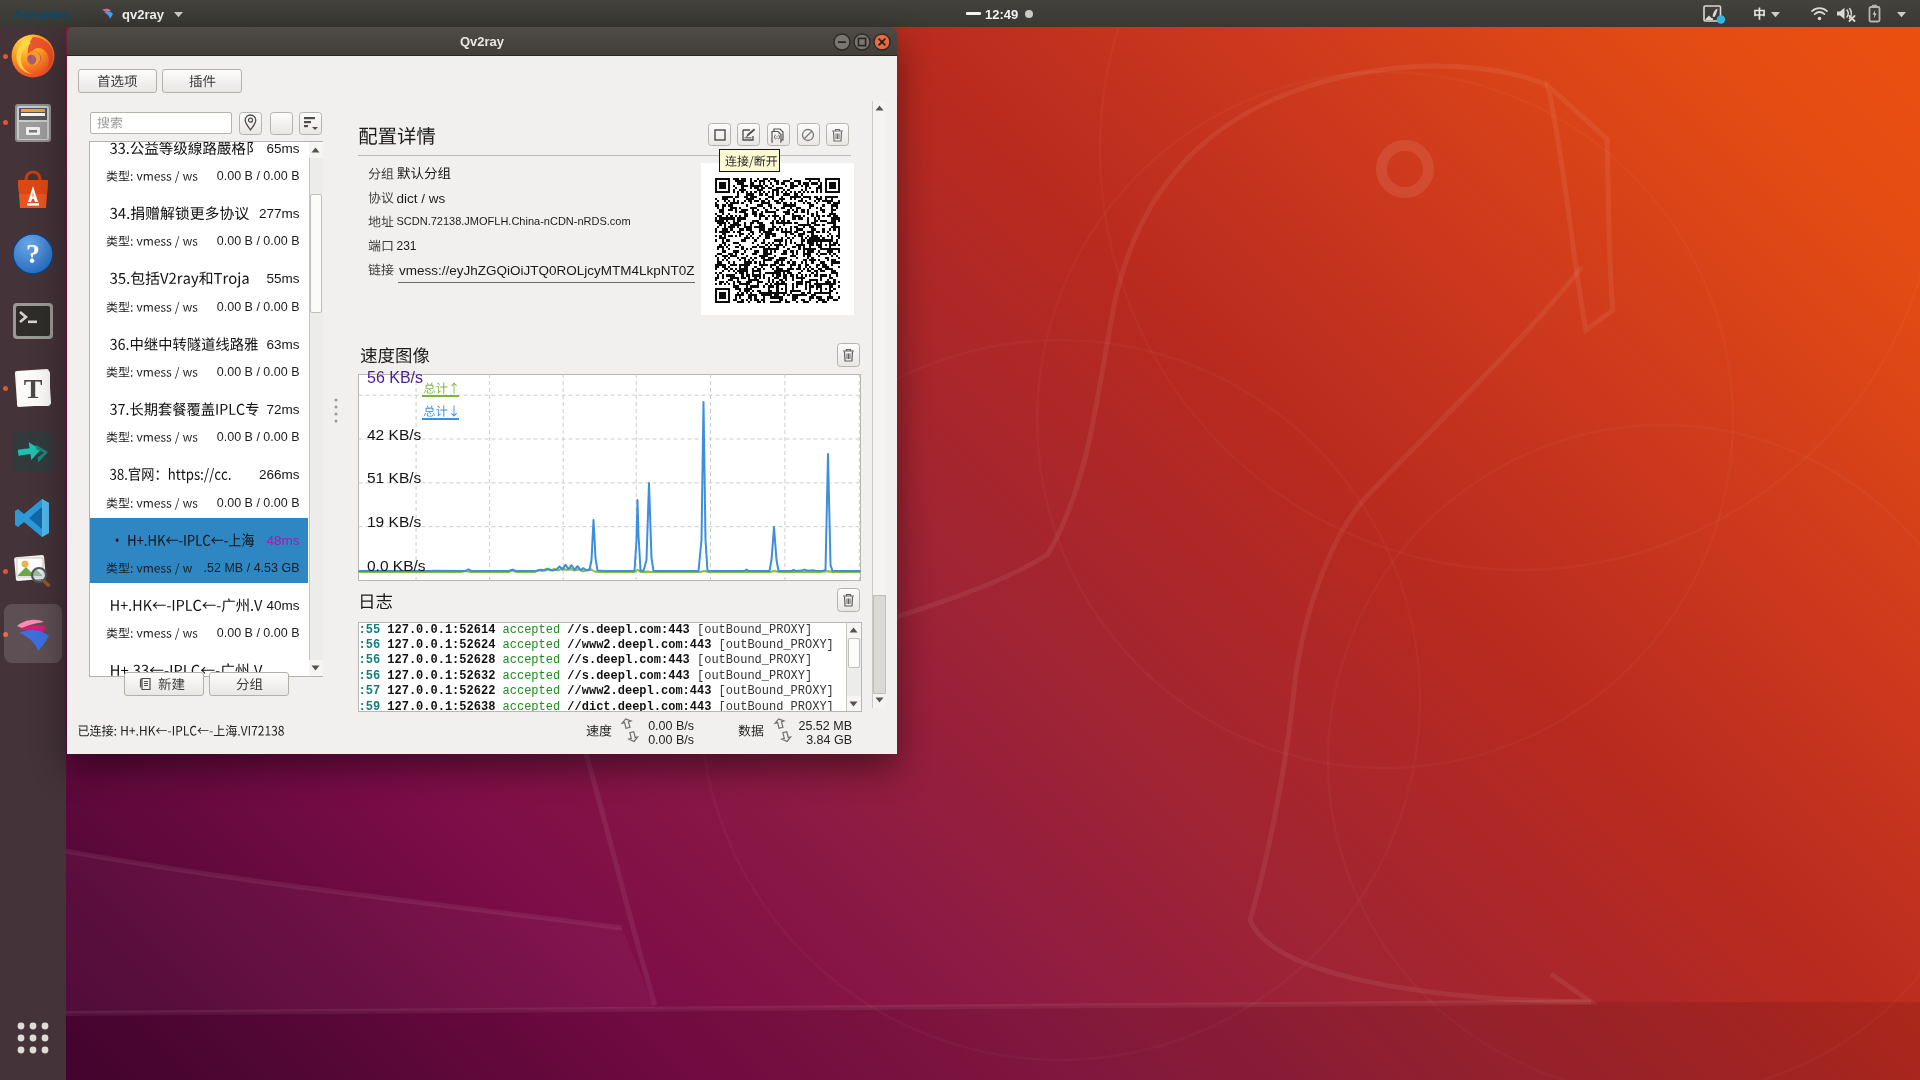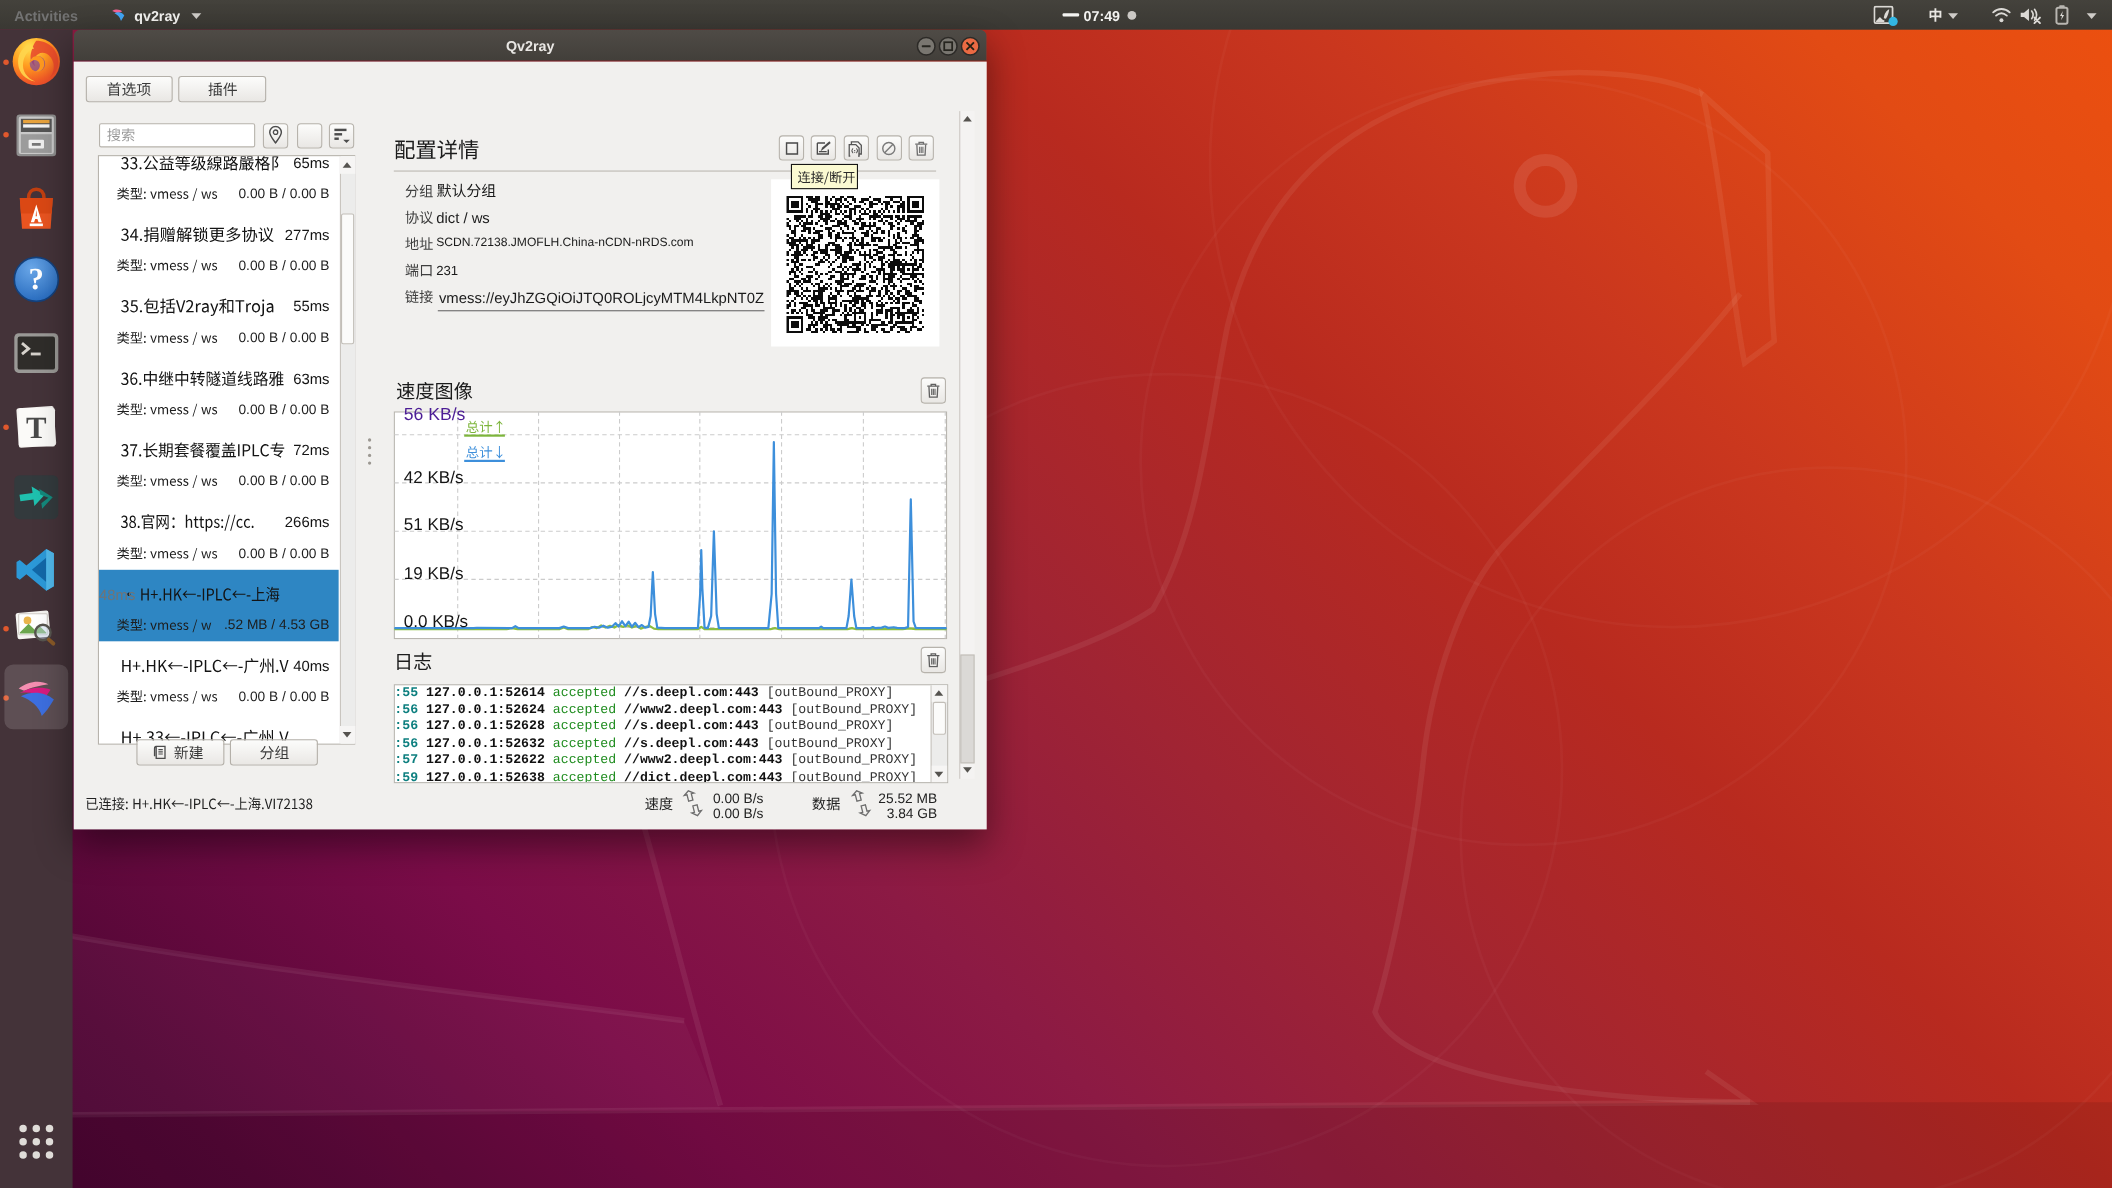--- a/index.html
+++ b/index.html
@@ -27,31 +27,31 @@
 <path d="M655,1005 C635,940 600,800 585,750 C680,660 950,620 1048,554 C1092,478 1098,382 1116,296 C1150,150 1255,88 1380,70 C1448,60 1515,70 1548,86"></path>
 <path d="M1548,86 L1607,139 C1609,200 1608,255 1613,310 L1586,330 C1574,270 1566,170 1548,86 Z"></path>
 <path d="M1582,267 C1520,345 1430,430 1368,495 C1330,535 1300,620 1293,700 C1282,795 1262,880 1250,920 C1272,975 1420,1000 1591,1002 L1551,974"></path>
 <path d="M-5,838 C220,882 450,905 622,928"></path>
 <path d="M-5,1014 L1591,1002"></path>
 </g>
 <path d="M0,1014 L1591,1002 L1920,1002 L1920,1080 L0,1080 Z" fill="#10000a" fill-opacity="0.10"></path>
 <circle cx="1405" cy="169" r="23.5" fill="none" stroke="#fff0e8" stroke-opacity="0.10" stroke-width="11"></circle>
 </svg>
 <div id="topbar"></div>
-<div class="abs" style="left:13px;top:7px;font-size:13px;font-weight:bold;color:#737373">Activities</div>
+<div class="abs" style="left:13px;top:7px;font-size:13px;font-weight:bold;color:#0c4a6e">Activities</div>
 <svg class="abs" style="left:101px;top:7px" width="14" height="14" viewBox="0 0 14 14">
 <path d="M1,3 C4,1 8,1.5 10,3.5 L6,5 Z" fill="#f06292"></path>
     <path d="M3,5 C6,3.5 10,4 12,7 L9,12 C8,8 5,6 3,5 Z" fill="#42a5f5"></path>
   </svg>
 <div class="abs" style="left:122px;top:7px;font-size:13px;font-weight:bold;color:#f4f3f1">qv2ray</div>
 <svg class="abs" style="left:173px;top:11px" width="11" height="7" viewBox="0 0 11 7">
     <path d="M1,1 L10,1 L5.5,6.2 Z" fill="#cfccc8"></path>
   </svg>
 <div class="abs" style="left:966px;top:12.4px;width:15px;height:2.6px;background:#f4f3f1;border-radius:1px"></div>
-<div class="abs" style="left:985px;top:7px;font-size:13px;font-weight:bold;color:#f4f3f1">07:49</div>
+<div class="abs" style="left:985px;top:7px;font-size:13px;font-weight:bold;color:#f4f3f1">12:49</div>
 <div class="abs" style="left:1025px;top:9.6px;width:8px;height:8px;border-radius:50%;background:#ccc9c5"></div>
 <svg class="abs" style="left:1703px;top:5px" width="24" height="19" viewBox="0 0 24 19">
 <rect x="1" y="1" width="16.5" height="15" rx="1.2" fill="none" stroke="#dbd9d5" stroke-width="1.6"></rect>
 <path d="M9.5,11.5 C10,7.5 12,4.5 14.5,3.5 C14,7 13,10 11.5,12 Z" fill="#dbd9d5"></path>
 <path d="M2.5,14 L6,10.5 L9,13.5 L10,13 L10,15 L2.5,15 Z" fill="#dbd9d5"></path>
 <circle cx="18" cy="14.5" r="4.2" fill="#33b6e3"></circle>
   </svg>
 <svg class="t" style="left:1752.5px;top:2.6px" width="15.0" height="20" viewBox="0 -15.6 15.0 20.1">
     <path d="M5.6 -11V-8.8H1.1V-2.2H2.7V-2.9H5.6V1.2H7.3V-2.9H10.2V-2.3H11.9V-8.8H7.3V-11ZM2.7 -4.4V-7.3H5.6V-4.4ZM10.2 -4.4H7.3V-7.3H10.2Z" fill="#e8e6e2"></path>
   </svg>
@@ -274,21 +274,21 @@
     <svg class="t" style="left:16.0px;top:350.8px" width="93.9" height="19" viewBox="0 -14.4 93.9 18.6">
       <path d="M9 -9.9C8.7 -9.4 8.1 -8.6 7.7 -8.2L8.5 -7.9C8.9 -8.3 9.4 -9 9.9 -9.6ZM2.2 -9.5C2.7 -9 3.2 -8.3 3.4 -7.8L4.2 -8.2C4 -8.7 3.4 -9.3 2.9 -9.8ZM5.5 -10.1V-7.7H0.9V-6.9H4.8C3.8 -5.9 2.2 -5.1 0.6 -4.7C0.8 -4.5 1.1 -4.2 1.2 -3.9C2.8 -4.4 4.5 -5.4 5.5 -6.6V-4.5H6.4V-6.3C7.9 -5.6 9.7 -4.6 10.7 -4L11.1 -4.7C10.2 -5.3 8.5 -6.2 7 -6.9H11.2V-7.7H6.4V-10.1ZM5.6 -4.3C5.5 -3.8 5.4 -3.4 5.3 -3H0.8V-2.1H5C4.4 -1 3.2 -0.3 0.6 0.1C0.7 0.3 0.9 0.7 1 1C4 0.4 5.3 -0.6 6 -2.1C6.9 -0.4 8.6 0.6 11 1C11.1 0.7 11.4 0.3 11.6 0.1C9.4 -0.1 7.8 -0.9 6.9 -2.1H11.2V-3H6.3C6.4 -3.4 6.4 -3.8 6.5 -4.3ZM19.6 -9.4V-5.4H20.4V-9.4ZM21.9 -10V-4.6C21.9 -4.5 21.8 -4.4 21.6 -4.4C21.4 -4.4 20.8 -4.4 20.2 -4.4C20.3 -4.2 20.4 -3.9 20.5 -3.6C21.3 -3.6 21.9 -3.6 22.3 -3.8C22.6 -3.9 22.7 -4.1 22.7 -4.6V-10ZM16.7 -8.8V-7.1H15.2V-7.2V-8.8ZM12.8 -7.1V-6.3H14.3C14.1 -5.5 13.7 -4.7 12.7 -4.1C12.9 -4 13.2 -3.6 13.3 -3.5C14.5 -4.2 15 -5.3 15.1 -6.3H16.7V-3.8H17.5V-6.3H18.9V-7.1H17.5V-8.8H18.6V-9.6H13.2V-8.8H14.3V-7.2V-7.1ZM17.6 -4V-2.7H13.8V-1.8H17.6V-0.3H12.6V0.5H23.4V-0.3H18.5V-1.8H22.2V-2.7H18.5V-4ZM25.7 -4.7C26.1 -4.7 26.5 -5 26.5 -5.5C26.5 -6 26.1 -6.4 25.7 -6.4C25.2 -6.4 24.9 -6 24.9 -5.5C24.9 -5 25.2 -4.7 25.7 -4.7ZM25.7 0.2C26.1 0.2 26.5 -0.2 26.5 -0.7C26.5 -1.2 26.1 -1.5 25.7 -1.5C25.2 -1.5 24.9 -1.2 24.9 -0.7C24.9 -0.2 25.2 0.2 25.7 0.2ZM33 0H34.2L36.6 -6.5H35.5L34.2 -2.8C34 -2.2 33.8 -1.5 33.6 -0.9H33.6C33.4 -1.5 33.2 -2.2 33 -2.8L31.8 -6.5H30.6ZM37.8 0H38.9V-4.7C39.5 -5.4 40.1 -5.7 40.5 -5.7C41.4 -5.7 41.8 -5.2 41.8 -4V0H42.9V-4.7C43.5 -5.4 44 -5.7 44.5 -5.7C45.3 -5.7 45.7 -5.2 45.7 -4V0H46.8V-4.1C46.8 -5.8 46.2 -6.7 44.8 -6.7C44 -6.7 43.4 -6.2 42.7 -5.4C42.4 -6.2 41.9 -6.7 40.9 -6.7C40.1 -6.7 39.4 -6.2 38.8 -5.6H38.8L38.7 -6.5H37.8ZM51.6 0.2C52.4 0.2 53.1 -0.1 53.7 -0.5L53.3 -1.2C52.8 -0.9 52.3 -0.7 51.7 -0.7C50.4 -0.7 49.6 -1.6 49.5 -3H53.9C53.9 -3.2 54 -3.4 54 -3.6C54 -5.5 53 -6.7 51.4 -6.7C49.9 -6.7 48.4 -5.4 48.4 -3.3C48.4 -1.1 49.8 0.2 51.6 0.2ZM49.5 -3.8C49.6 -5.1 50.5 -5.8 51.4 -5.8C52.4 -5.8 53 -5.1 53 -3.8ZM57.3 0.2C58.8 0.2 59.6 -0.7 59.6 -1.8C59.6 -3 58.6 -3.4 57.7 -3.8C56.9 -4 56.3 -4.3 56.3 -4.9C56.3 -5.4 56.6 -5.8 57.5 -5.8C58 -5.8 58.5 -5.6 58.9 -5.3L59.5 -5.9C59 -6.3 58.3 -6.7 57.5 -6.7C56 -6.7 55.2 -5.9 55.2 -4.8C55.2 -3.7 56.2 -3.3 57.1 -3C57.8 -2.7 58.6 -2.4 58.6 -1.7C58.6 -1.2 58.2 -0.7 57.3 -0.7C56.5 -0.7 56 -1 55.4 -1.5L54.9 -0.7C55.5 -0.2 56.4 0.2 57.3 0.2ZM62.9 0.2C64.4 0.2 65.3 -0.7 65.3 -1.8C65.3 -3 64.2 -3.4 63.3 -3.8C62.5 -4 61.9 -4.3 61.9 -4.9C61.9 -5.4 62.3 -5.8 63.1 -5.8C63.7 -5.8 64.1 -5.6 64.6 -5.3L65.1 -5.9C64.6 -6.3 63.9 -6.7 63.1 -6.7C61.6 -6.7 60.8 -5.9 60.8 -4.8C60.8 -3.7 61.8 -3.3 62.7 -3C63.4 -2.7 64.2 -2.4 64.2 -1.7C64.2 -1.2 63.8 -0.7 62.9 -0.7C62.1 -0.7 61.6 -1 61 -1.5L60.5 -0.7C61.1 -0.2 62 0.2 62.9 0.2ZM69 2.1H69.8L73.3 -9.5H72.6ZM78.8 0H80.1L81 -3.5C81.1 -4.1 81.3 -4.7 81.4 -5.4H81.5C81.6 -4.7 81.8 -4.1 81.9 -3.5L82.9 0H84.2L86 -6.5H84.9L84 -2.7C83.8 -2.1 83.7 -1.5 83.6 -0.9H83.5C83.3 -1.5 83.2 -2.1 83 -2.7L82 -6.5H81L79.9 -2.7C79.8 -2.1 79.6 -1.5 79.5 -0.9H79.4C79.3 -1.5 79.2 -2.1 79.1 -2.7L78.1 -6.5H77ZM89.1 0.2C90.6 0.2 91.4 -0.7 91.4 -1.8C91.4 -3 90.4 -3.4 89.5 -3.8C88.7 -4 88.1 -4.3 88.1 -4.9C88.1 -5.4 88.4 -5.8 89.3 -5.8C89.8 -5.8 90.3 -5.6 90.7 -5.3L91.3 -5.9C90.8 -6.3 90.1 -6.7 89.3 -6.7C87.8 -6.7 87 -5.9 87 -4.8C87 -3.7 88 -3.3 88.9 -3C89.6 -2.7 90.4 -2.4 90.4 -1.7C90.4 -1.2 90 -0.7 89.1 -0.7C88.3 -0.7 87.8 -1 87.2 -1.5L86.7 -0.7C87.3 -0.2 88.2 0.2 89.1 0.2Z" fill="#1d1d1d"></path>
     </svg>
     <div class="abs" style="left:0;top:353.6px;width:209.5px;text-align:right;font-size:12.5px;color:#1d1d1d">0.00 B / 0.00 B</div>
     <div class="abs" style="left:0;top:376.0px;width:218px;height:65.3px;background:#2e86c3"></div>
     <svg class="t" style="left:20.0px;top:385.5px" width="147.0" height="23" viewBox="0 -18.0 147.0 23.2">
       <g transform="scale(0.8791,1)">
         <path d="M7.5 -7.3C6.6 -7.3 5.9 -6.6 5.9 -5.7C5.9 -4.8 6.6 -4.1 7.5 -4.1C8.4 -4.1 9.1 -4.8 9.1 -5.7C9.1 -6.6 8.4 -7.3 7.5 -7.3ZM20.4 0H21.8V-5.2H26.9V0H28.3V-11H26.9V-6.4H21.8V-11H20.4ZM33.4 -1.7H34.5V-5H37.6V-6H34.5V-9.3H33.4V-6H30.4V-5H33.4ZM40.2 0.2C40.8 0.2 41.2 -0.2 41.2 -0.8C41.2 -1.5 40.8 -1.9 40.2 -1.9C39.7 -1.9 39.2 -1.5 39.2 -0.8C39.2 -0.2 39.7 0.2 40.2 0.2ZM43.8 0H45.2V-5.2H50.3V0H51.7V-11H50.3V-6.4H45.2V-11H43.8ZM54.8 0H56.1V-3.5L58 -5.7L61.3 0H62.9L58.9 -6.8L62.3 -11H60.8L56.2 -5.5H56.1V-11H54.8ZM65.8 -5.2H77.3V-6.2H65.8C66.5 -6.8 67.5 -7.7 68.2 -8.7L67.3 -9.2C66.3 -7.9 64.8 -6.6 63.4 -5.7C64.8 -4.8 66.3 -3.5 67.3 -2.2L68.2 -2.7C67.5 -3.7 66.5 -4.6 65.8 -5.2ZM78.6 -3.7H82.5V-4.7H78.6ZM84.6 0H86V-11H84.6ZM89 0H90.4V-4.4H92.2C94.6 -4.4 96.3 -5.4 96.3 -7.8C96.3 -10.2 94.6 -11 92.2 -11H89ZM90.4 -5.5V-9.9H92C93.9 -9.9 94.9 -9.4 94.9 -7.8C94.9 -6.2 94 -5.5 92.1 -5.5ZM98.5 0H104.7V-1.2H99.9V-11H98.5ZM110.8 0.2C112.2 0.2 113.3 -0.4 114.2 -1.4L113.4 -2.3C112.7 -1.5 111.9 -1 110.9 -1C108.8 -1 107.5 -2.8 107.5 -5.5C107.5 -8.3 108.9 -10 110.9 -10C111.9 -10 112.6 -9.6 113.2 -8.9L113.9 -9.8C113.3 -10.5 112.2 -11.2 110.9 -11.2C108.1 -11.2 106 -9 106 -5.5C106 -1.9 108.1 0.2 110.8 0.2ZM117.6 -5.2H129.1V-6.2H117.6C118.3 -6.8 119.3 -7.7 120 -8.7L119.1 -9.2C118.1 -7.9 116.6 -6.6 115.3 -5.7C116.6 -4.8 118.1 -3.5 119.1 -2.2L120 -2.7C119.3 -3.7 118.3 -4.6 117.6 -5.2ZM130.4 -3.7H134.3V-4.7H130.4ZM141.3 -12.4V-0.6H135.7V0.5H149.2V-0.6H142.5V-6.6H148.2V-7.7H142.5V-12.4ZM151.4 -11.6C152.3 -11.2 153.4 -10.5 154 -10L154.6 -10.9C154.1 -11.4 152.9 -12 152 -12.4ZM150.6 -7.3C151.4 -6.8 152.5 -6.2 153 -5.7L153.7 -6.6C153.1 -7 152.1 -7.6 151.2 -8ZM151 0.3 152 0.9C152.6 -0.5 153.4 -2.4 154 -3.9L153.1 -4.6C152.5 -2.8 151.6 -0.9 151 0.3ZM158.3 -7C158.9 -6.6 159.6 -5.8 160 -5.3H156.8L157.1 -7.5H162.3L162.2 -5.3H160L160.6 -5.8C160.3 -6.3 159.6 -7 158.9 -7.5ZM154.2 -5.3V-4.3H155.6C155.4 -3.1 155.2 -1.9 155.1 -1H161.7C161.6 -0.5 161.5 -0.2 161.4 -0.1C161.2 0.1 161.1 0.1 160.8 0.1C160.5 0.1 159.8 0.1 159.1 0.1C159.2 0.3 159.3 0.8 159.4 1C160.1 1.1 160.8 1.1 161.3 1.1C161.7 1 162 0.9 162.3 0.5C162.5 0.3 162.7 -0.2 162.8 -1H164V-2H163C163 -2.6 163.1 -3.4 163.1 -4.3H164.4V-5.3H163.2L163.3 -7.9C163.3 -8.1 163.3 -8.4 163.3 -8.4H156.1C156 -7.5 155.9 -6.4 155.7 -5.3ZM156.7 -4.3H162.1C162 -3.3 162 -2.6 161.9 -2H156.3ZM157.9 -3.9C158.6 -3.3 159.3 -2.5 159.7 -2L160.4 -2.5C160 -3 159.2 -3.8 158.6 -4.3ZM156.6 -12.6C156 -10.9 155.1 -9.1 154 -8C154.3 -7.8 154.8 -7.5 155 -7.3C155.6 -8 156.1 -8.9 156.6 -9.9H164V-10.9H157.1C157.3 -11.4 157.5 -11.8 157.7 -12.3Z" fill="#141414"></path>
       </g>
     </svg>
-    <div class="abs" style="left:0;top:390.5px;width:209.5px;text-align:left;font-size:13.5px;color:#737373">48ms</div>
+    <div class="abs" style="left:0;top:390.5px;width:209.5px;text-align:right;font-size:13.5px;color:#a21caf">48ms</div>
     <svg class="t" style="left:16.0px;top:416.1px" width="88.3" height="19" viewBox="0 -14.4 88.3 18.6">
       <path d="M9 -9.9C8.7 -9.4 8.1 -8.6 7.7 -8.2L8.5 -7.9C8.9 -8.3 9.4 -9 9.9 -9.6ZM2.2 -9.5C2.7 -9 3.2 -8.3 3.4 -7.8L4.2 -8.2C4 -8.7 3.4 -9.3 2.9 -9.8ZM5.5 -10.1V-7.7H0.9V-6.9H4.8C3.8 -5.9 2.2 -5.1 0.6 -4.7C0.8 -4.5 1.1 -4.2 1.2 -3.9C2.8 -4.4 4.5 -5.4 5.5 -6.6V-4.5H6.4V-6.3C7.9 -5.6 9.7 -4.6 10.7 -4L11.1 -4.7C10.2 -5.3 8.5 -6.2 7 -6.9H11.2V-7.7H6.4V-10.1ZM5.6 -4.3C5.5 -3.8 5.4 -3.4 5.3 -3H0.8V-2.1H5C4.4 -1 3.2 -0.3 0.6 0.1C0.7 0.3 0.9 0.7 1 1C4 0.4 5.3 -0.6 6 -2.1C6.9 -0.4 8.6 0.6 11 1C11.1 0.7 11.4 0.3 11.6 0.1C9.4 -0.1 7.8 -0.9 6.9 -2.1H11.2V-3H6.3C6.4 -3.4 6.4 -3.8 6.5 -4.3ZM19.6 -9.4V-5.4H20.4V-9.4ZM21.9 -10V-4.6C21.9 -4.5 21.8 -4.4 21.6 -4.4C21.4 -4.4 20.8 -4.4 20.2 -4.4C20.3 -4.2 20.4 -3.9 20.5 -3.6C21.3 -3.6 21.9 -3.6 22.3 -3.8C22.6 -3.9 22.7 -4.1 22.7 -4.6V-10ZM16.7 -8.8V-7.1H15.2V-7.2V-8.8ZM12.8 -7.1V-6.3H14.3C14.1 -5.5 13.7 -4.7 12.7 -4.1C12.9 -4 13.2 -3.6 13.3 -3.5C14.5 -4.2 15 -5.3 15.1 -6.3H16.7V-3.8H17.5V-6.3H18.9V-7.1H17.5V-8.8H18.6V-9.6H13.2V-8.8H14.3V-7.2V-7.1ZM17.6 -4V-2.7H13.8V-1.8H17.6V-0.3H12.6V0.5H23.4V-0.3H18.5V-1.8H22.2V-2.7H18.5V-4ZM25.7 -4.7C26.1 -4.7 26.5 -5 26.5 -5.5C26.5 -6 26.1 -6.4 25.7 -6.4C25.2 -6.4 24.9 -6 24.9 -5.5C24.9 -5 25.2 -4.7 25.7 -4.7ZM25.7 0.2C26.1 0.2 26.5 -0.2 26.5 -0.7C26.5 -1.2 26.1 -1.5 25.7 -1.5C25.2 -1.5 24.9 -1.2 24.9 -0.7C24.9 -0.2 25.2 0.2 25.7 0.2ZM33 0H34.2L36.6 -6.5H35.5L34.2 -2.8C34 -2.2 33.8 -1.5 33.6 -0.9H33.6C33.4 -1.5 33.2 -2.2 33 -2.8L31.8 -6.5H30.6ZM37.8 0H38.9V-4.7C39.5 -5.4 40.1 -5.7 40.5 -5.7C41.4 -5.7 41.8 -5.2 41.8 -4V0H42.9V-4.7C43.5 -5.4 44 -5.7 44.5 -5.7C45.3 -5.7 45.7 -5.2 45.7 -4V0H46.8V-4.1C46.8 -5.8 46.2 -6.7 44.8 -6.7C44 -6.7 43.4 -6.2 42.7 -5.4C42.4 -6.2 41.9 -6.7 40.9 -6.7C40.1 -6.7 39.4 -6.2 38.8 -5.6H38.8L38.7 -6.5H37.8ZM51.6 0.2C52.4 0.2 53.1 -0.1 53.7 -0.5L53.3 -1.2C52.8 -0.9 52.3 -0.7 51.7 -0.7C50.4 -0.7 49.6 -1.6 49.5 -3H53.9C53.9 -3.2 54 -3.4 54 -3.6C54 -5.5 53 -6.7 51.4 -6.7C49.9 -6.7 48.4 -5.4 48.4 -3.3C48.4 -1.1 49.8 0.2 51.6 0.2ZM49.5 -3.8C49.6 -5.1 50.5 -5.8 51.4 -5.8C52.4 -5.8 53 -5.1 53 -3.8ZM57.3 0.2C58.8 0.2 59.6 -0.7 59.6 -1.8C59.6 -3 58.6 -3.4 57.7 -3.8C56.9 -4 56.3 -4.3 56.3 -4.9C56.3 -5.4 56.6 -5.8 57.5 -5.8C58 -5.8 58.5 -5.6 58.9 -5.3L59.5 -5.9C59 -6.3 58.3 -6.7 57.5 -6.7C56 -6.7 55.2 -5.9 55.2 -4.8C55.2 -3.7 56.2 -3.3 57.1 -3C57.8 -2.7 58.6 -2.4 58.6 -1.7C58.6 -1.2 58.2 -0.7 57.3 -0.7C56.5 -0.7 56 -1 55.4 -1.5L54.9 -0.7C55.5 -0.2 56.4 0.2 57.3 0.2ZM62.9 0.2C64.4 0.2 65.3 -0.7 65.3 -1.8C65.3 -3 64.2 -3.4 63.3 -3.8C62.5 -4 61.9 -4.3 61.9 -4.9C61.9 -5.4 62.3 -5.8 63.1 -5.8C63.7 -5.8 64.1 -5.6 64.6 -5.3L65.1 -5.9C64.6 -6.3 63.9 -6.7 63.1 -6.7C61.6 -6.7 60.8 -5.9 60.8 -4.8C60.8 -3.7 61.8 -3.3 62.7 -3C63.4 -2.7 64.2 -2.4 64.2 -1.7C64.2 -1.2 63.8 -0.7 62.9 -0.7C62.1 -0.7 61.6 -1 61 -1.5L60.5 -0.7C61.1 -0.2 62 0.2 62.9 0.2ZM69 2.1H69.8L73.3 -9.5H72.6ZM78.8 0H80.1L81 -3.5C81.1 -4.1 81.3 -4.7 81.4 -5.4H81.5C81.6 -4.7 81.8 -4.1 81.9 -3.5L82.9 0H84.2L86 -6.5H84.9L84 -2.7C83.8 -2.1 83.7 -1.5 83.6 -0.9H83.5C83.3 -1.5 83.2 -2.1 83 -2.7L82 -6.5H81L79.9 -2.7C79.8 -2.1 79.6 -1.5 79.5 -0.9H79.4C79.3 -1.5 79.2 -2.1 79.1 -2.7L78.1 -6.5H77Z" fill="#1d1d1d"></path>
     </svg>
     <div class="abs" style="left:0;top:419.0px;width:209.5px;text-align:right;font-size:12.5px;color:#1d1d1d">.52 MB / 4.53 GB</div>
     <svg class="t" style="left:19.0px;top:450.8px" width="156.0" height="23" viewBox="0 -18.0 156.0 23.2">
       <g transform="scale(0.9696,1)">
         <path d="M1.5 0H2.9V-5.2H8V0H9.4V-11H8V-6.4H2.9V-11H1.5ZM14.5 -1.7H15.6V-5H18.7V-6H15.6V-9.3H14.5V-6H11.5V-5H14.5ZM21.3 0.2C21.9 0.2 22.3 -0.2 22.3 -0.8C22.3 -1.5 21.9 -1.9 21.3 -1.9C20.8 -1.9 20.3 -1.5 20.3 -0.8C20.3 -0.2 20.8 0.2 21.3 0.2ZM24.9 0H26.3V-5.2H31.4V0H32.8V-11H31.4V-6.4H26.3V-11H24.9ZM35.9 0H37.2V-3.5L39.1 -5.7L42.4 0H44L40 -6.8L43.4 -11H41.9L37.3 -5.5H37.2V-11H35.9ZM46.9 -5.2H58.4V-6.2H46.9C47.6 -6.8 48.6 -7.7 49.3 -8.7L48.4 -9.2C47.4 -7.9 45.9 -6.6 44.5 -5.7C45.9 -4.8 47.4 -3.5 48.4 -2.2L49.3 -2.7C48.6 -3.7 47.6 -4.6 46.9 -5.2ZM59.7 -3.7H63.6V-4.7H59.7ZM65.7 0H67.1V-11H65.7ZM70.1 0H71.5V-4.4H73.3C75.8 -4.4 77.4 -5.4 77.4 -7.8C77.4 -10.2 75.7 -11 73.3 -11H70.1ZM71.5 -5.5V-9.9H73.1C75 -9.9 76 -9.4 76 -7.8C76 -6.2 75.1 -5.5 73.2 -5.5ZM79.6 0H85.8V-1.2H81V-11H79.6ZM91.9 0.2C93.3 0.2 94.4 -0.4 95.3 -1.4L94.5 -2.3C93.8 -1.5 93 -1 92 -1C89.9 -1 88.6 -2.8 88.6 -5.5C88.6 -8.3 90 -10 92 -10C93 -10 93.7 -9.6 94.3 -8.9L95 -9.8C94.4 -10.5 93.3 -11.2 92 -11.2C89.2 -11.2 87.1 -9 87.1 -5.5C87.1 -1.9 89.2 0.2 91.9 0.2ZM98.7 -5.2H110.2V-6.2H98.7C99.4 -6.8 100.4 -7.7 101.1 -8.7L100.2 -9.2C99.2 -7.9 97.7 -6.6 96.4 -5.7C97.7 -4.8 99.2 -3.5 100.2 -2.2L101.1 -2.7C100.4 -3.7 99.4 -4.6 98.7 -5.2ZM111.5 -3.7H115.4V-4.7H111.5ZM123.1 -12.4C123.3 -11.7 123.6 -10.9 123.8 -10.3H118.2V-6C118.2 -4 118 -1.3 116.6 0.5C116.9 0.7 117.4 1.1 117.5 1.3C119.1 -0.7 119.4 -3.8 119.4 -6V-9.2H130.2V-10.3H124.5L125.1 -10.5C124.9 -11 124.5 -11.9 124.2 -12.6ZM134.6 -12.3V-7.7C134.6 -4.9 134.3 -1.9 131.9 0.3C132.1 0.5 132.5 0.9 132.7 1.2C135.4 -1.3 135.7 -4.6 135.7 -7.7V-12.3ZM138.9 -12V0.2H140V-12ZM143.3 -12.4V1H144.5V-12.4ZM132.9 -8.9C132.7 -7.6 132.2 -6 131.5 -4.9L132.5 -4.5C133.1 -5.6 133.6 -7.3 133.9 -8.6ZM136.1 -8.3C136.6 -7.1 137.1 -5.5 137.2 -4.5L138.2 -4.9C138 -5.9 137.5 -7.4 137 -8.7ZM140.3 -8.4C141 -7.2 141.7 -5.6 141.9 -4.6L142.9 -5.1C142.6 -6.1 141.9 -7.6 141.2 -8.8ZM148.1 0.2C148.7 0.2 149.1 -0.2 149.1 -0.8C149.1 -1.5 148.7 -1.9 148.1 -1.9C147.6 -1.9 147.1 -1.5 147.1 -0.8C147.1 -0.2 147.6 0.2 148.1 0.2ZM153.7 0H155.3L158.8 -11H157.4L155.7 -5C155.3 -3.8 155 -2.7 154.6 -1.4H154.5C154.1 -2.7 153.8 -3.8 153.5 -5L151.7 -11H150.2Z" fill="#141414"></path>
       </g>
     </svg>
     <div class="abs" style="left:0;top:455.8px;width:209.5px;text-align:right;font-size:13.5px;color:#141414">40ms</div>

